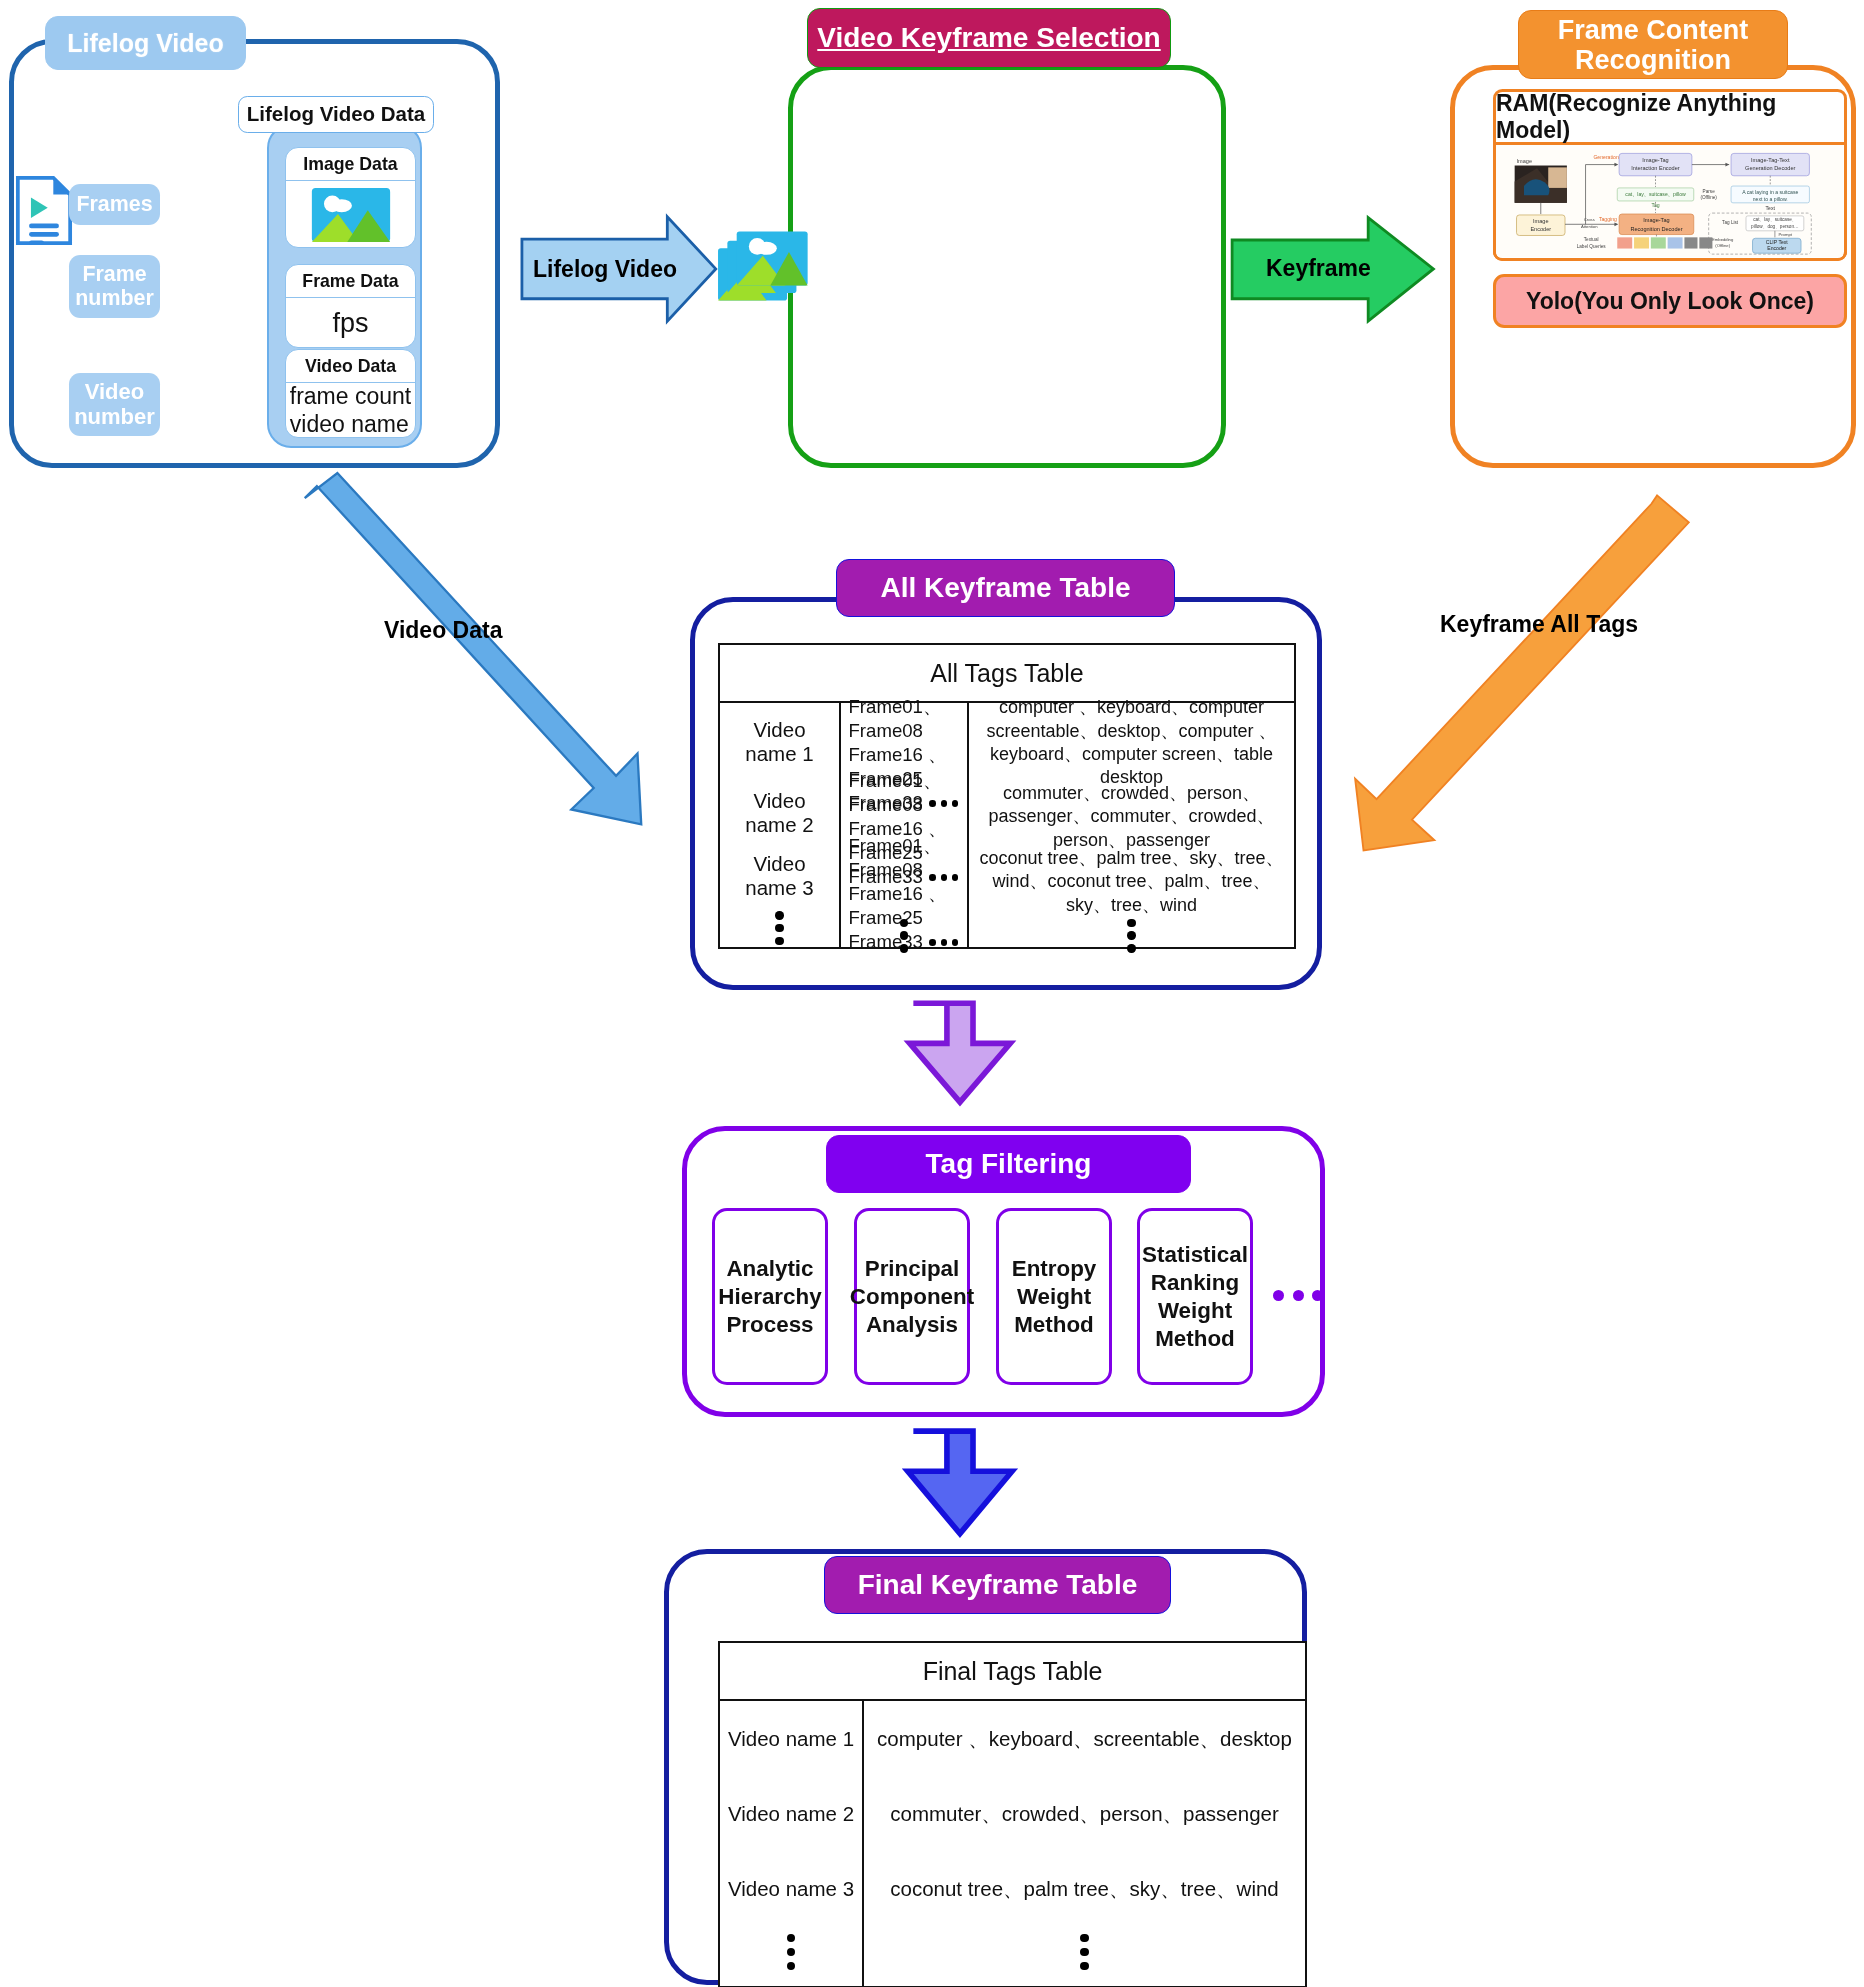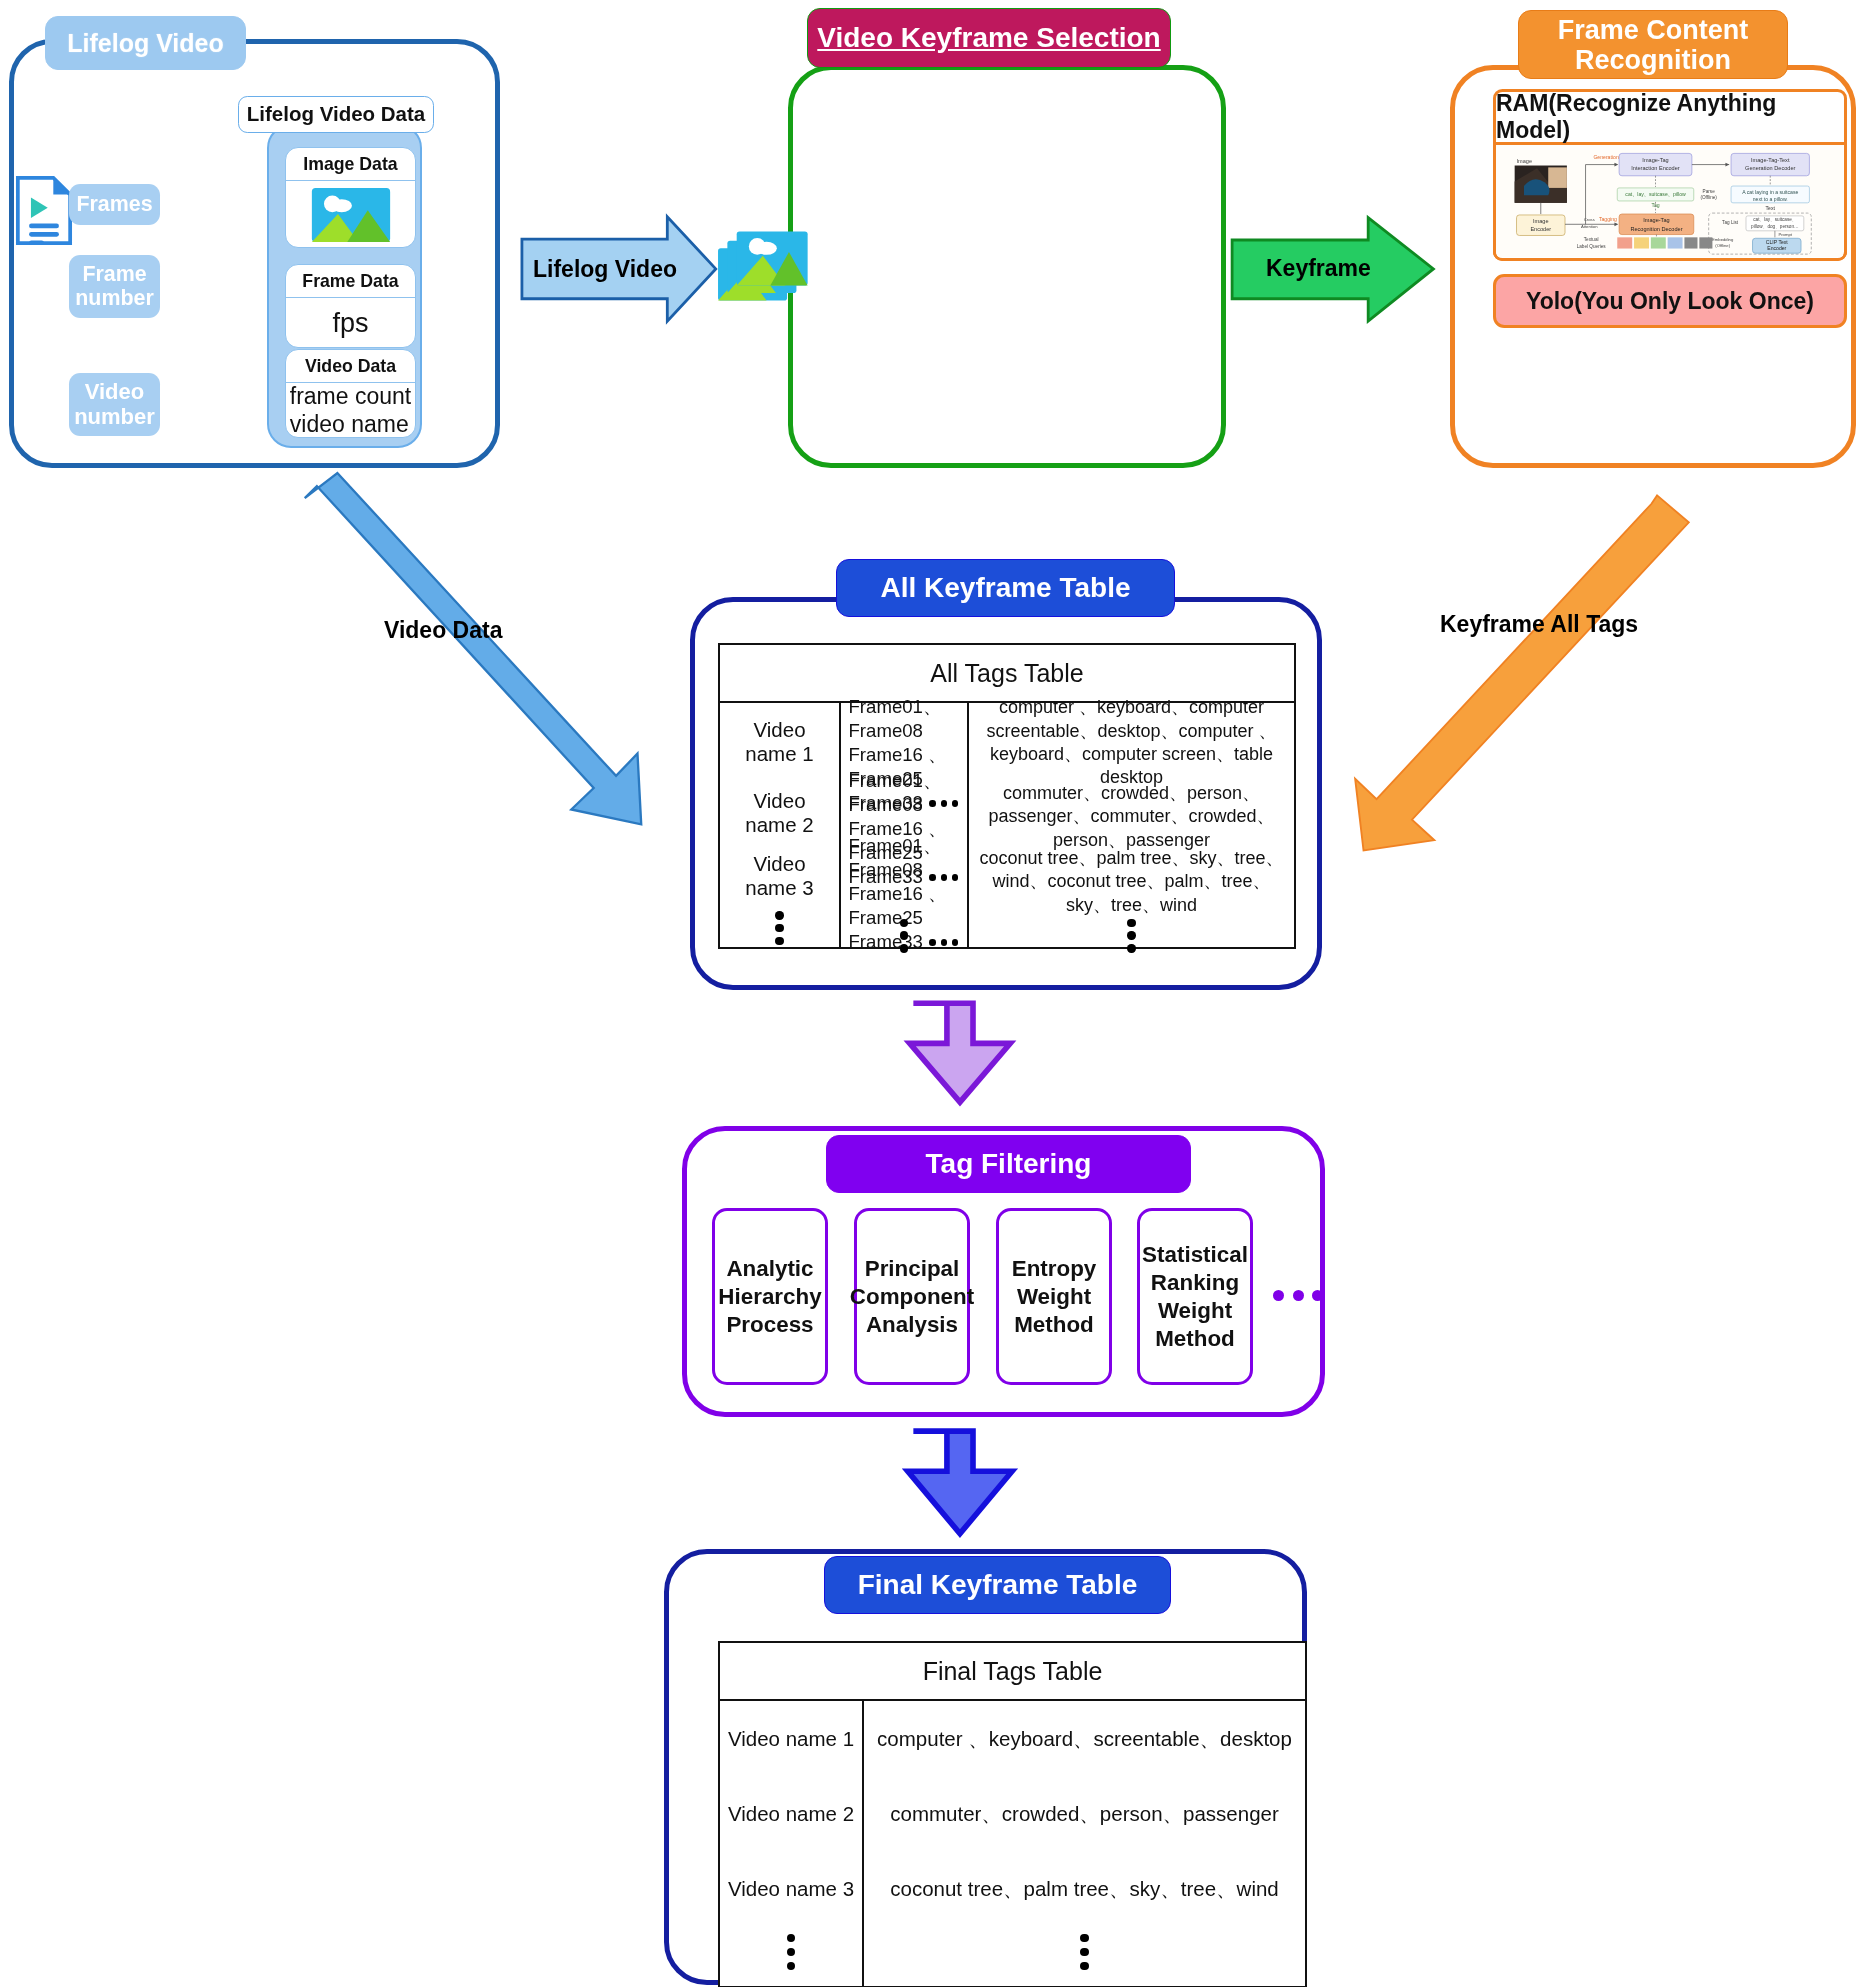--- a/index.html
+++ b/index.html
@@ -62,21 +62,21 @@
   
   .orange-panel{border:5.6px solid #f08223;}
   .orange-title{background:#f3922f;border:1.9px solid #e87c17;}
   .orange-box{
     position:absolute;box-sizing:border-box;background:#fca5a5;
     border:3.7px solid #f08223;border-radius:11.2px;
   }
 
   
   .navy-panel{border:5.6px solid #141ea0;}
-  .navy-title{background:#1d4ed8;border:1.9px solid #1510dc;}
+  .navy-title{background:#a21caf;border:1.9px solid #1510dc;}
   .tbl{position:absolute;box-sizing:border-box;border:2.8px solid #111;background:#fff;}
   .tbl-cap{
     box-sizing:border-box;width:100%;text-align:center;color:#111;
     border-bottom:2.8px solid #111;display:flex;align-items:center;justify-content:center;
   }
   .tbl-body{display:flex;width:100%;height:calc(100% - 58px);box-sizing:border-box;}
   .tcol{box-sizing:border-box;display:flex;flex-direction:column;}
   .tcol + .tcol{border-left:2.8px solid #111;}
   .tcell{
     box-sizing:border-box;display:flex;align-items:center;justify-content:center;

